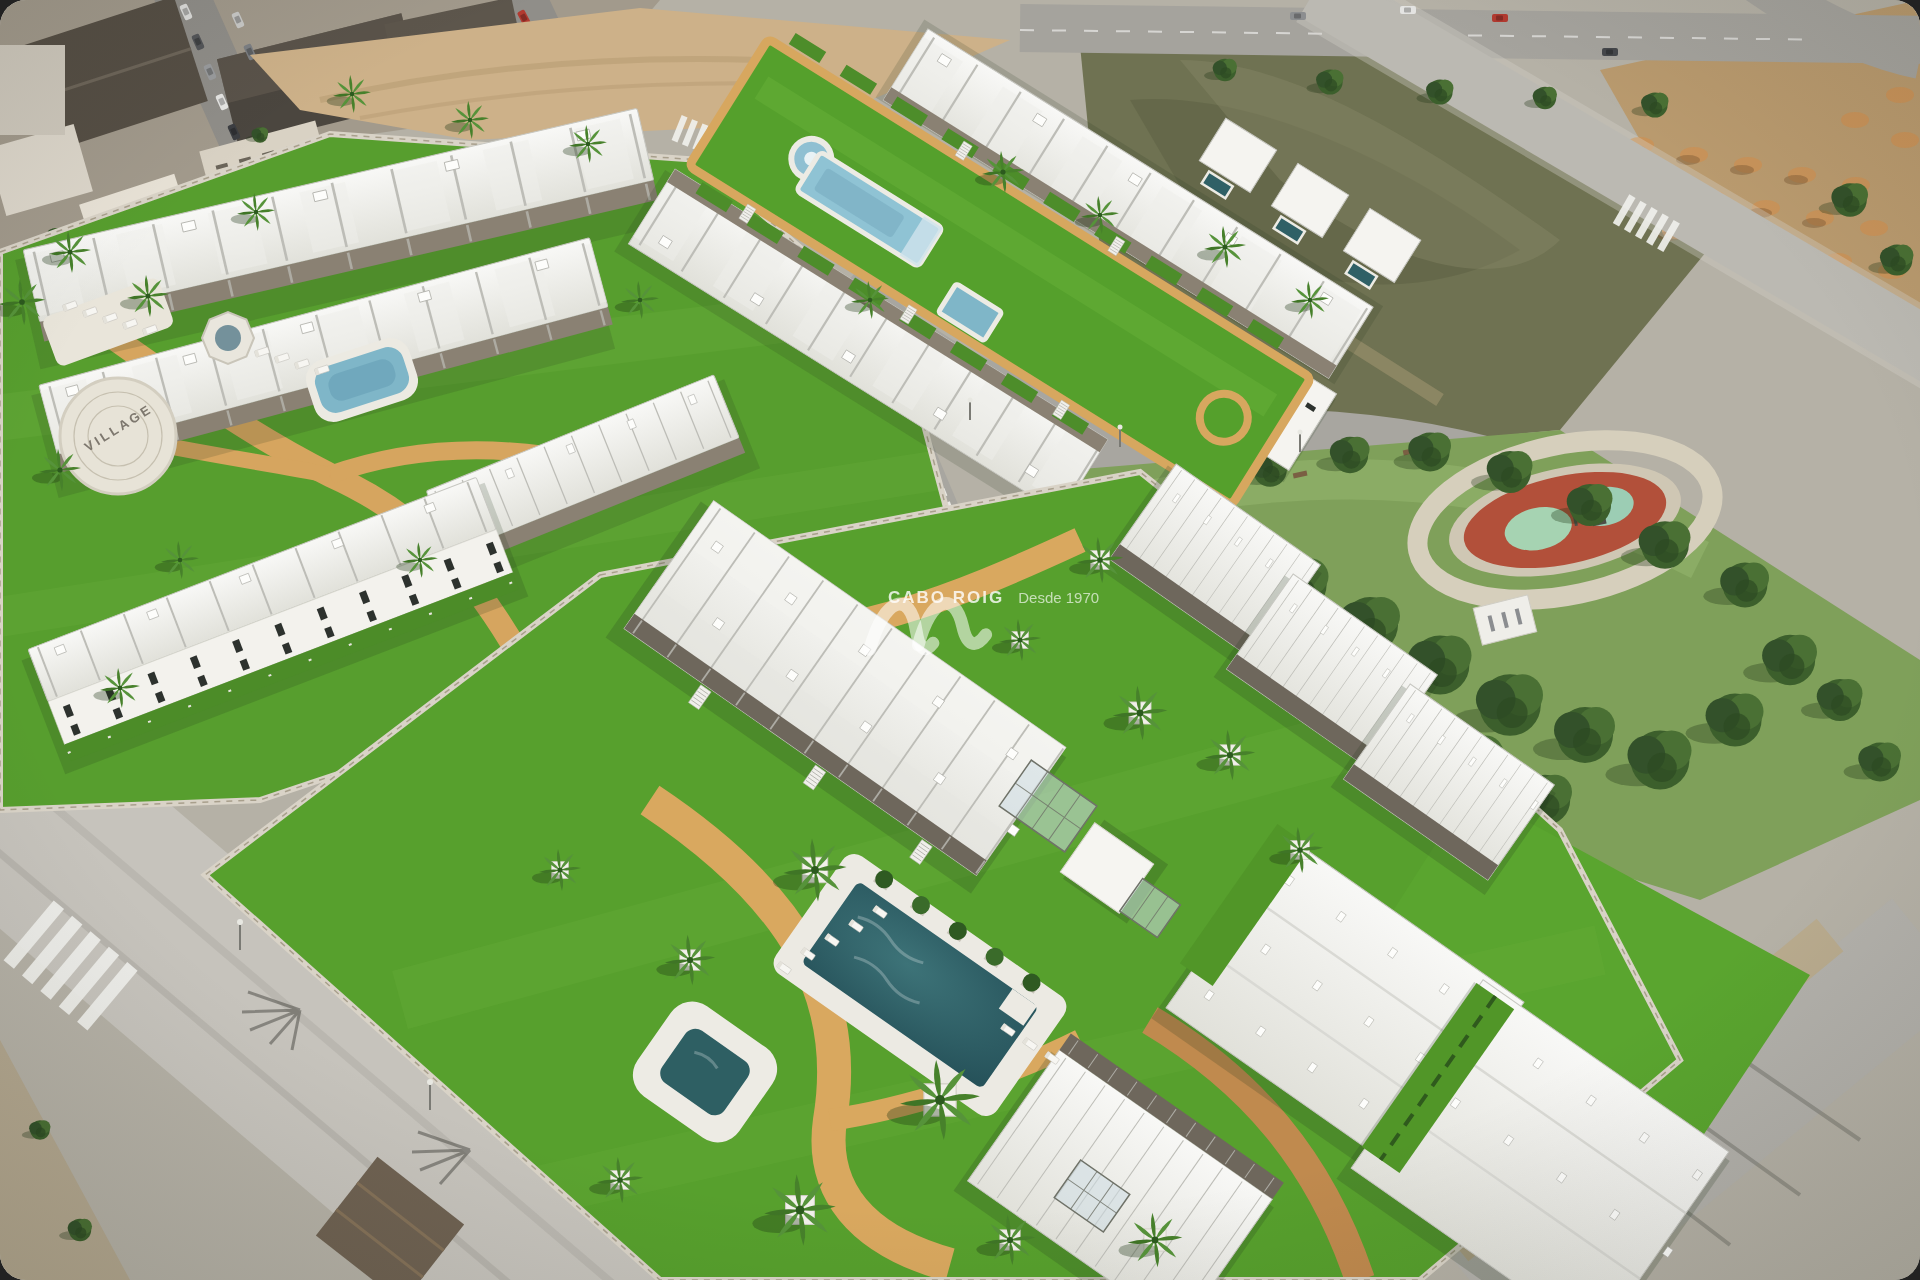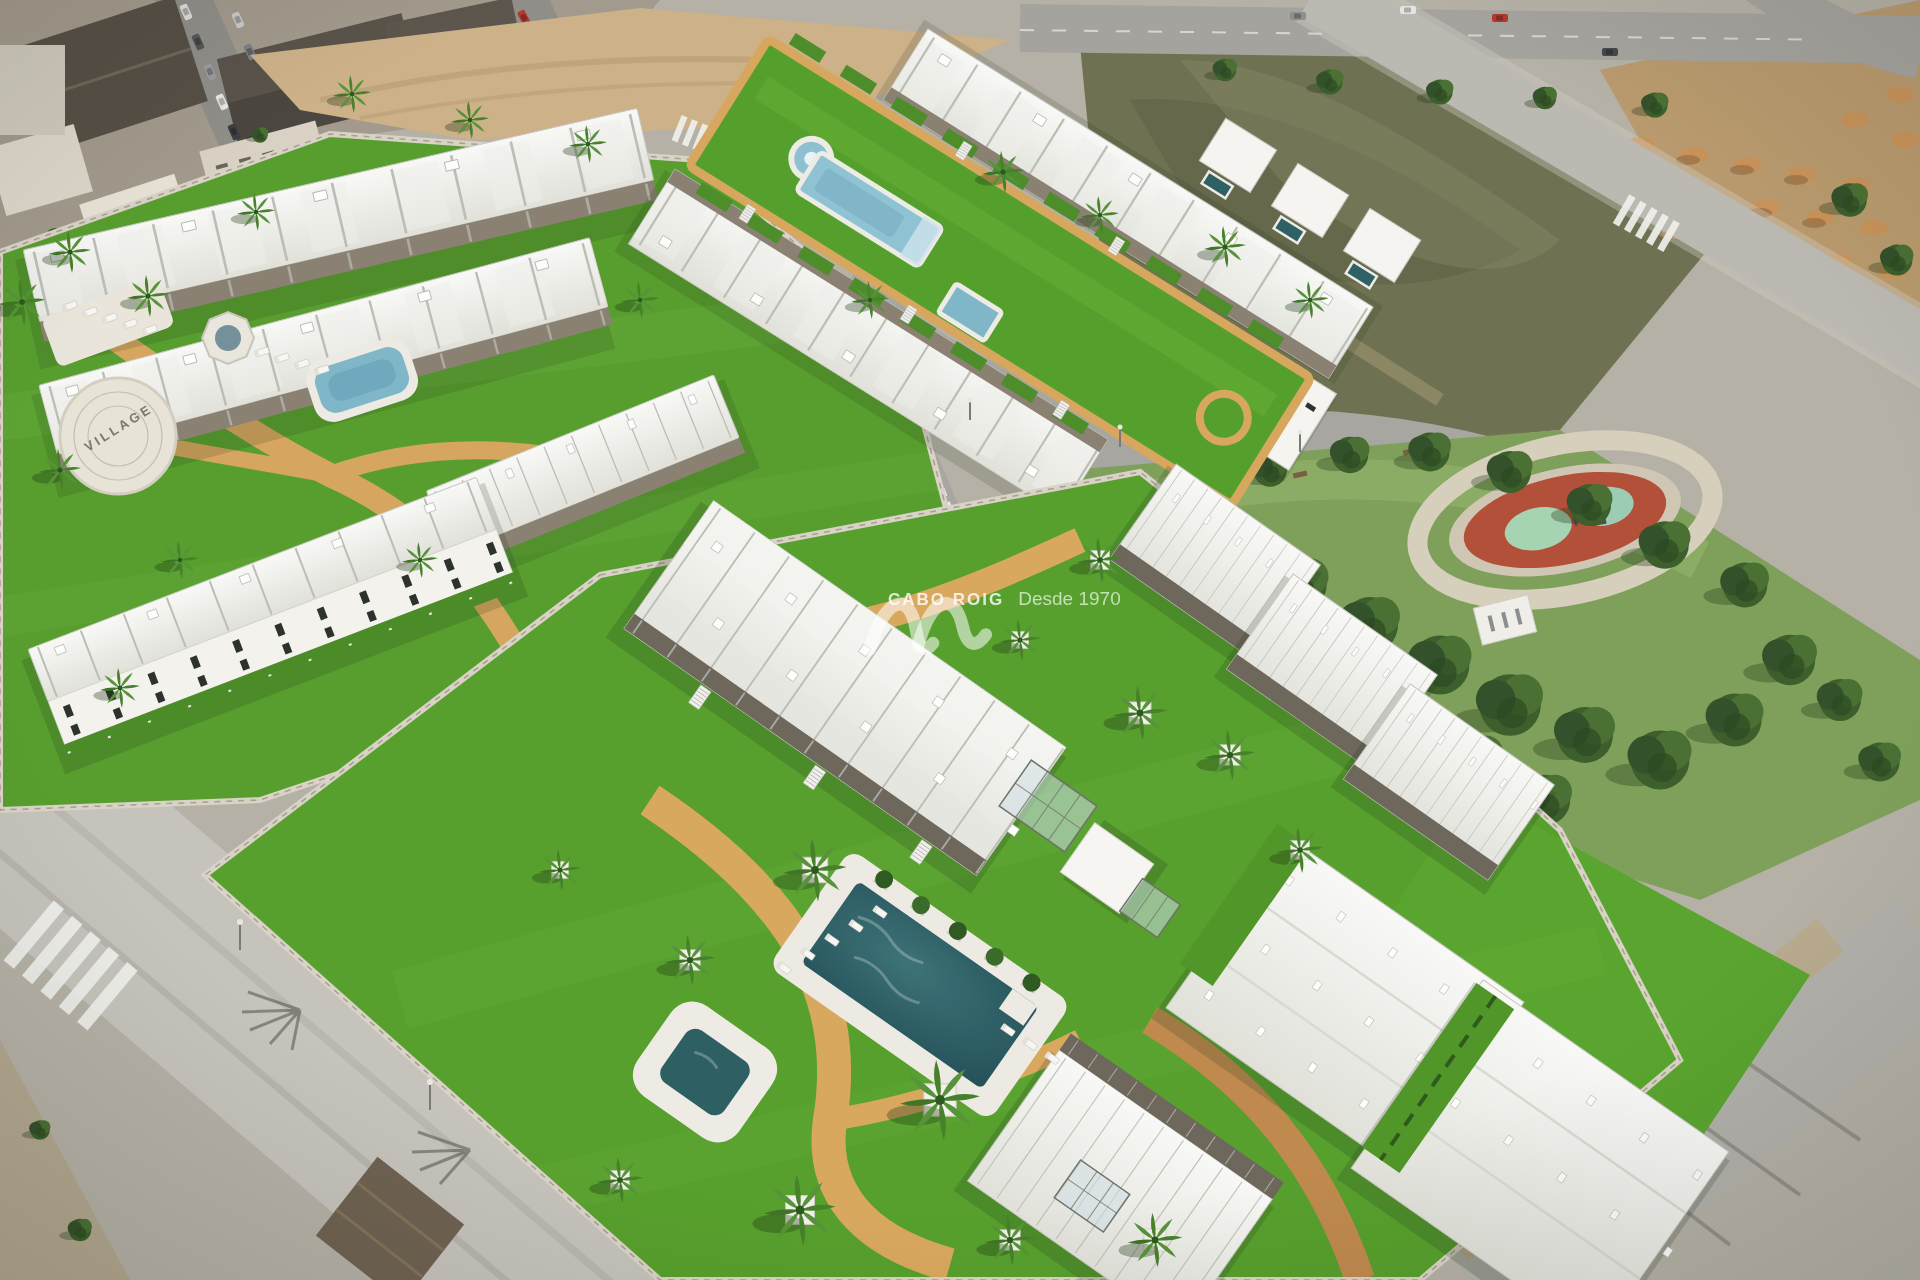--- a/index.html
+++ b/index.html
@@ -1,24 +1,24 @@
 <!DOCTYPE html>
 <html><head>
 <meta charset="utf-8">
 <style>
   html,body{margin:0;padding:0;background:#222;}
   .stage{position:relative;width:1920px;height:1280px;overflow:hidden;
-         font-family:"Liberation Sans",sans-serif;background:#b5b1a6;}
+         font-family:"Liberation Sans",sans-serif;background:#b5b1a6;border-radius:26px;}
   .stage svg{position:absolute;left:0;top:0;}
   .watermark{position:absolute;left:862px;top:584px;width:280px;height:130px;
              pointer-events:none;}
   .wm-row{display:flex;align-items:baseline;margin-top:4px;margin-left:26px;}
   .wm-title{font-weight:bold;font-size:17px;letter-spacing:2px;
             color:rgba(255,255,255,0.80);}
-  .wm-sub{font-size:19px;margin-left:14px;color:rgba(255,255,255,0.66);}
+  .wm-sub{font-size:15px;margin-left:14px;color:rgba(255,255,255,0.66);}
 </style>
 </head>
 <body>
 
 <div class="stage" aria-label="Aerial 3D render of a new-build residential development: white townhouses and apartment blocks with communal lawns, pools and palm trees, beside an existing town, vacant plots, roads and a public park with playground">
 
 <svg width="1920" height="1280" viewBox="0 0 1920 1280">
 <defs>
   <linearGradient id="gRoof" x1="0" y1="0" x2="0" y2="1">
     <stop offset="0" stop-color="#f8f8f6"></stop>

